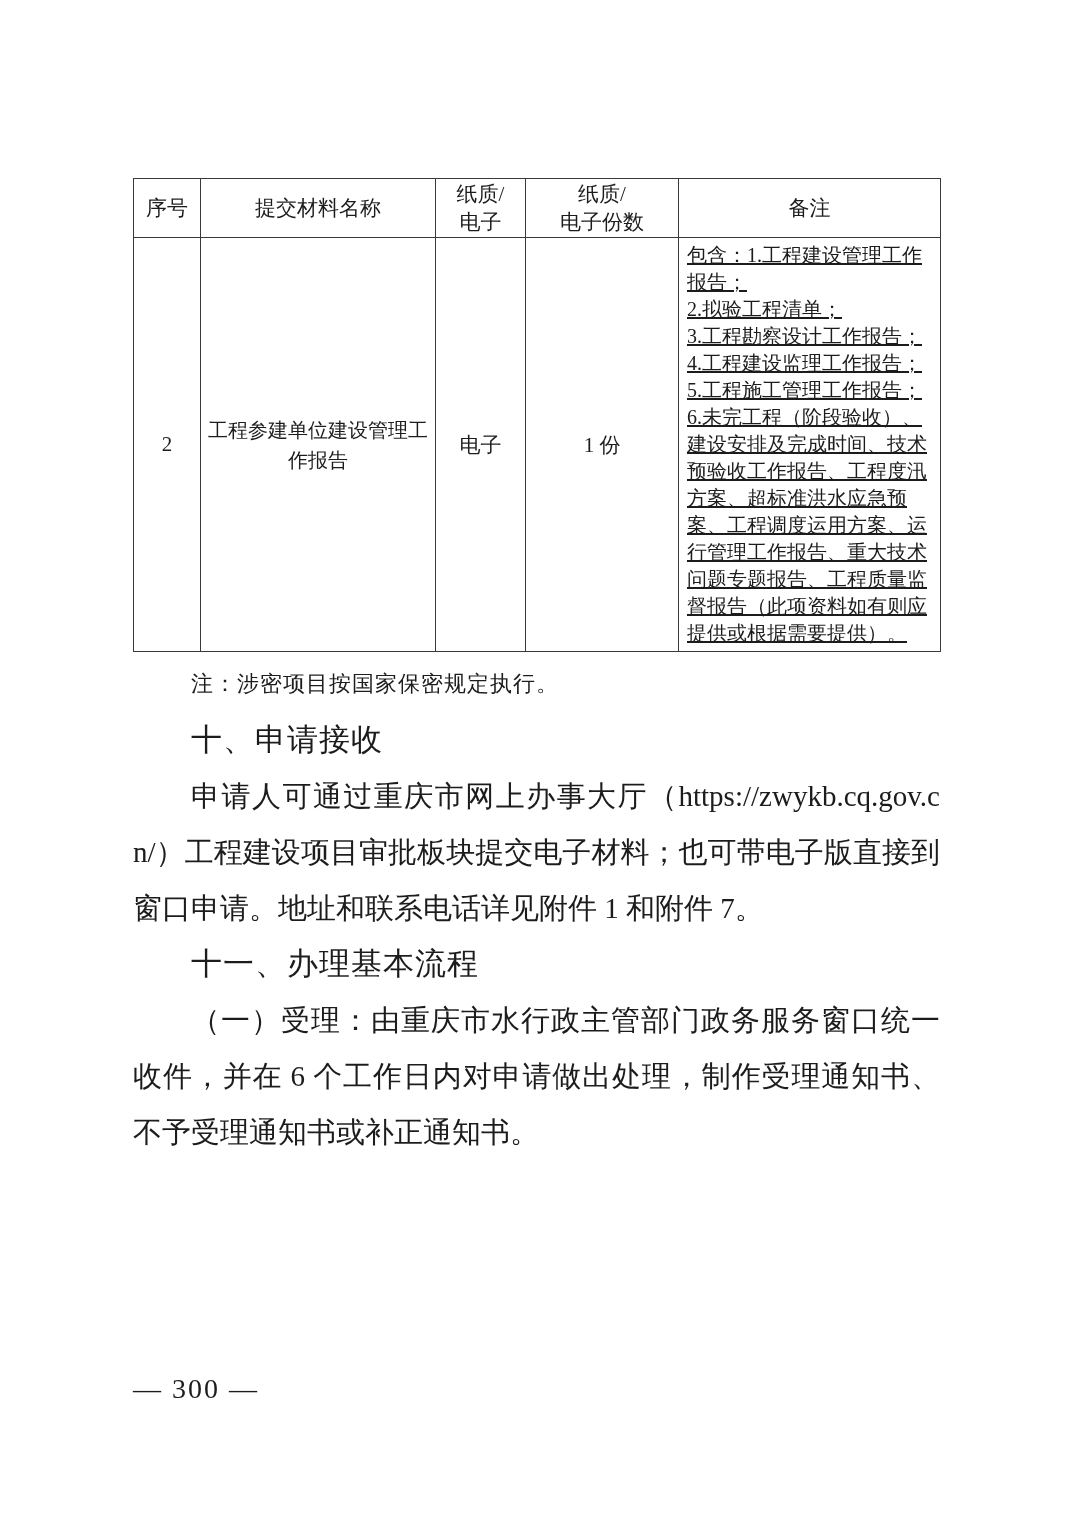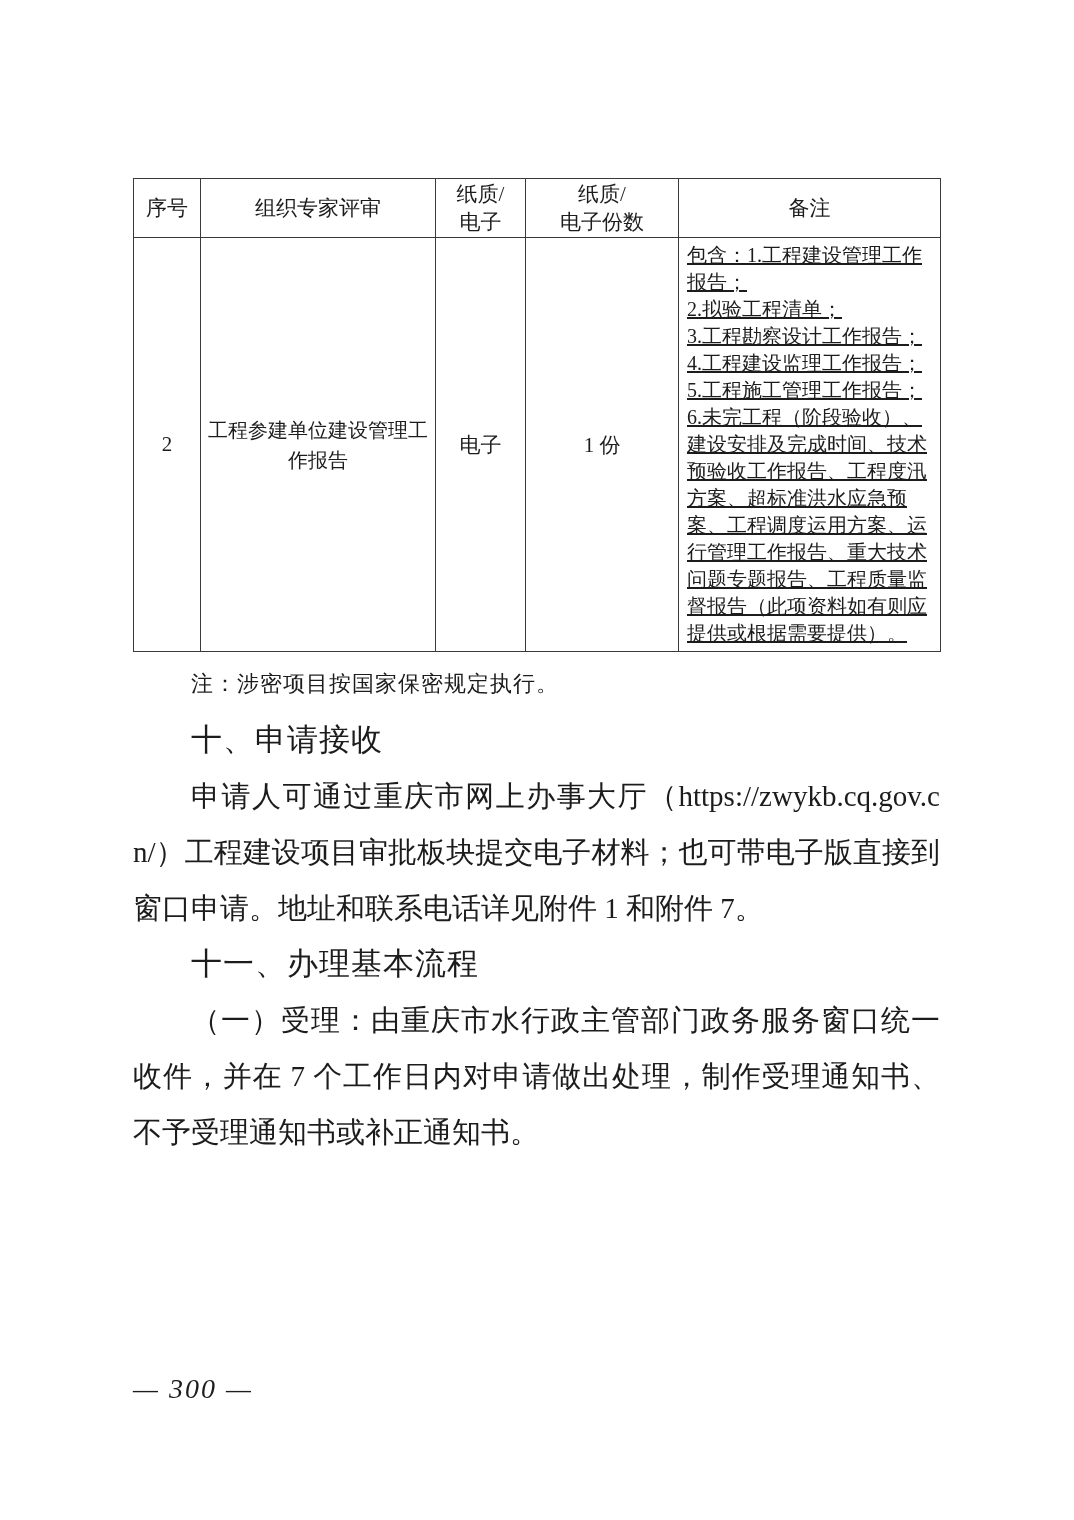--- a/index.html
+++ b/index.html
@@ -93,41 +93,40 @@
     text-align: justify;
     word-break: break-all;
   }
   .footer {
     position: absolute;
     left: 133px;
     top: 1372px;
     font-size: 28px;
     line-height: 34px;
     letter-spacing: 2px;
-    font-style: italic;
   }
 </style>
 </head>
 <body>
 
 <div class="page">
   <div class="content">
 
     <table class="materials">
       <colgroup>
         <col style="width:67px">
         <col style="width:235px">
         <col style="width:90px">
         <col style="width:153px">
         <col style="width:262px">
       </colgroup>
       <thead>
         <tr>
           <th>序号</th>
-          <th>组织专家评审</th>
+          <th>提交材料名称</th>
           <th>纸质/
 电子</th>
           <th>纸质/
 电子份数</th>
           <th>备注</th>
         </tr>
       </thead>
       <tbody>
         <tr>
           <td class="c-seq">2</td>
@@ -145,19 +144,19 @@
     </table>
 
     <p class="note">注：涉密项目按国家保密规定执行。</p>
 
     <h2 class="sec-heading">十、申请接收</h2>
 
     <p class="body-para">申请人可通过重庆市网上办事大厅（https://zwykb.cq.gov.cn/）工程建设项目审批板块提交电子材料；也可带电子版直接到窗口申请。地址和联系电话详见附件 1 和附件 7。</p>
 
     <h2 class="sec-heading">十一、办理基本流程</h2>
 
-    <p class="body-para">（一）受理：由重庆市水行政主管部门政务服务窗口统一收件，并在 7 个工作日内对申请做出处理，制作受理通知书、不予受理通知书或补正通知书。</p>
+    <p class="body-para">（一）受理：由重庆市水行政主管部门政务服务窗口统一收件，并在 6 个工作日内对申请做出处理，制作受理通知书、不予受理通知书或补正通知书。</p>
 
 
   </div>
 
   <div class="footer">— 300 —</div>
 </div>
 
 </body></html>

